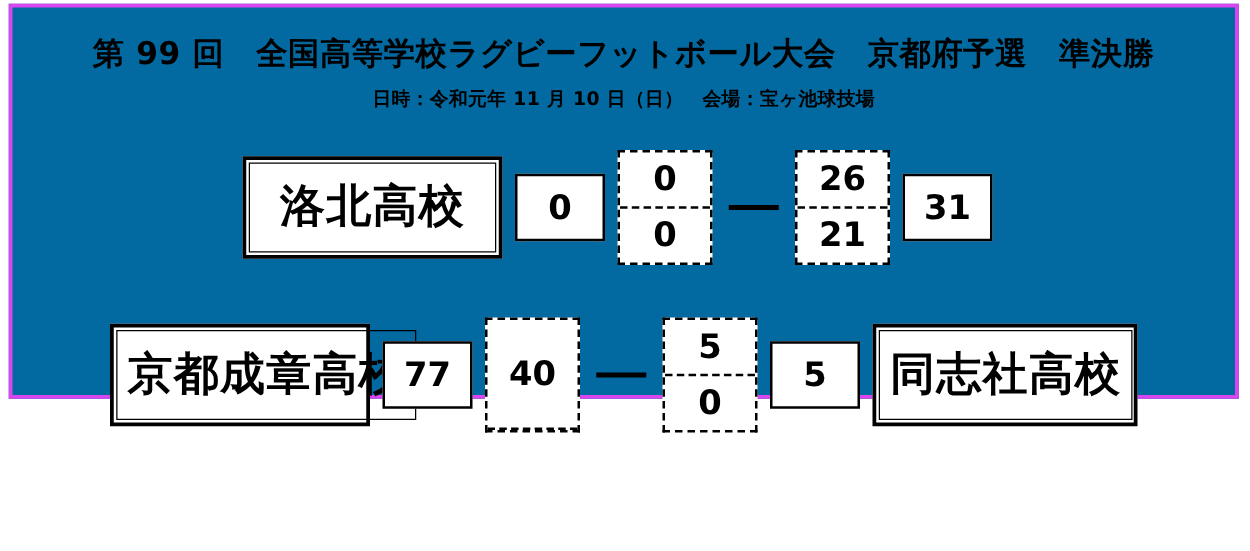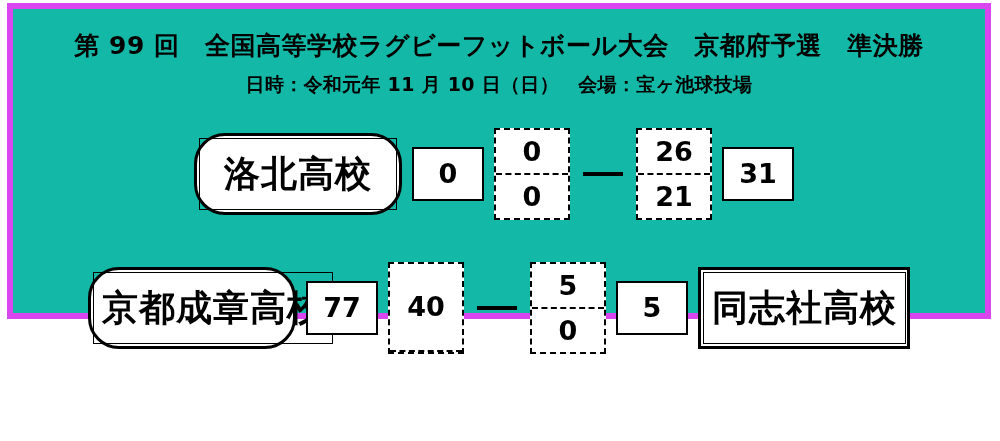--- a/index.html
+++ b/index.html
@@ -15,39 +15,39 @@
     color: #000000;
   }
 
   
   #poster {
     position: absolute;
     left: 7px;
     top: 3px;
     width: 984px;
     height: 316px;
-    border: 6px solid #d946ef;
-    box-sizing: border-box;
-    background: #14b8a6;
+    border: 3px solid #d946ef;
+    box-sizing: border-box;
+    background: #0369a1;
   }
 
   
   .header {
     text-align: center;
     padding-top: 22px;
   }
   .title {
     font-size: 25px;
     font-weight: 900;
     letter-spacing: 0.5px;
     line-height: 1.2;
     white-space: pre;
   }
   .subtitle {
-    font-size: 19px;
+    font-size: 15px;
     font-weight: 900;
     letter-spacing: 0.3px;
     line-height: 1.2;
     margin-top: 12px;
     white-space: pre;
   }
 
   
   .matches {
     margin-top: 30px;
@@ -80,21 +80,21 @@
     justify-content: center;
     padding: 0 8px;
   }
   .team-name {
     font-size: 36px;
     font-weight: 900;
     letter-spacing: 1px;
     line-height: 1;
     white-space: nowrap;
   }
-  .team-plate.left  { width: 208px; border-radius: 31px; }
+  .team-plate.left  { width: 208px; }
   .team-plate.right { width: 212px; }
 
   
   .total-box {
     width: 72px;
     height: 54px;
     border: 2px solid #000000;
     box-sizing: border-box;
     display: flex;
     align-items: center;

